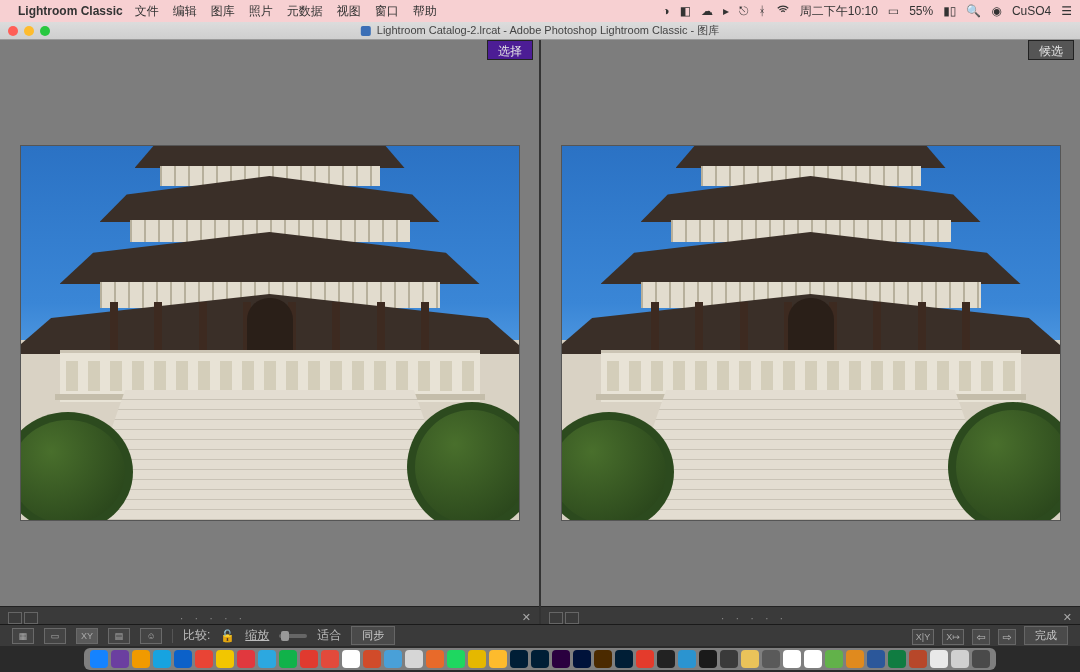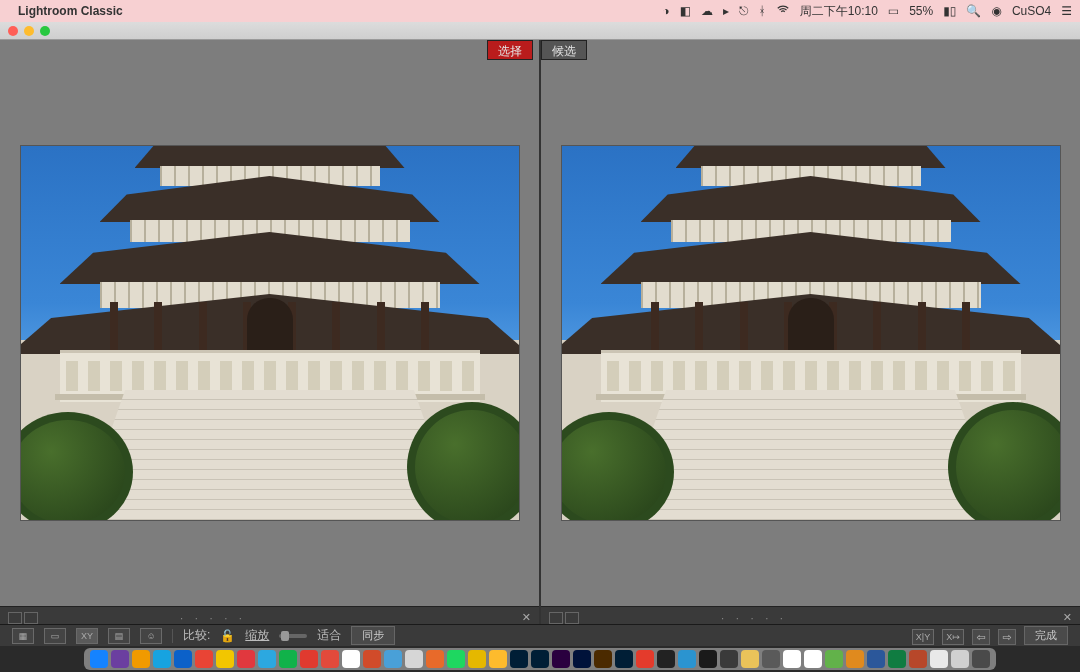--- a/index.html
+++ b/index.html
@@ -47,21 +47,21 @@
   background:#7d7d7d;
   display:flex; flex-direction:column;
   position:relative;
 }
 .panel + .panel { border-left:2px solid #333; }
 .panel-header {
   height:20px; display:flex; justify-content:flex-end;
   padding-right:6px;
 }
 .panel-header .tab {
-  background:#b91c1c; color:#e5e5e5;
+  background:#4c1d95; color:#e5e5e5;
   font-size:12px; padding:2px 10px;
   border:1px solid #222;
 }
 .panel-header.right .tab { background:#555; }
 .image-wrap {
   flex:1; display:flex; align-items:center; justify-content:center;
   padding:14px;
 }
 .photo {
   width: 498px; height: 374px;
@@ -166,20 +166,30 @@
 .dock .app{
   width:18px;height:18px;border-radius:4px;
 }
 </style>
 </head>
 <body>
 
 <div class="menubar">
   <span class="apple"></span>
   <span class="appname">Lightroom Classic</span>
+  <div class="menu-items">
+    <span>文件</span>
+    <span>编辑</span>
+    <span>图库</span>
+    <span>照片</span>
+    <span>元数据</span>
+    <span>视图</span>
+    <span>窗口</span>
+    <span>帮助</span>
+  </div>
   <div class="right">
     <span>◑</span>
     <span>◧</span>
     <span>☁</span>
     <span>▸</span>
     <span>⎋</span>
     <span>ᚼ</span>
     <span>
       <svg viewBox="0 0 24 24" width="14" height="14" fill="none" stroke="#333" stroke-width="2">
           <path d="M3 9c5-5 13-5 18 0M6 12c3.3-3.3 8.7-3.3 12 0M9 15c1.7-1.7 4.3-1.7 6 0M12 18h0"></path>
@@ -195,20 +205,24 @@
     <span>☰</span>
   </div>
 </div>
 
 <div class="titlebar">
   <div class="traffic">
     <span class="tl-close"></span>
     <span class="tl-min"></span>
     <span class="tl-max"></span>
   </div>
+  <div class="title">
+    <span class="fi"></span>
+    <span>Lightroom Catalog-2.lrcat - Adobe Photoshop Lightroom Classic - 图库</span>
+  </div>
 </div>
 
 <div class="main">
   <div class="panel">
     <div class="panel-header">
       <div class="tab">选择</div>
     </div>
     <div class="image-wrap">
       <div class="photo">
         <div class="roof r4"></div>
@@ -240,21 +254,21 @@
       <div class="flags">
           <span></span>
           <span></span>
         </div>
       <span class="dots">· · · · ·</span>
       <span class="x">✕</span>
     </div>
   </div>
 
   <div class="panel">
-    <div class="panel-header right" style="justify-content:flex-start;">
+    <div class="panel-header right" style="justify-content:flex-end;">
       <div class="tab">候选</div>
     </div>
     <div class="image-wrap">
       <div class="photo">
         <div class="roof r4"></div>
           <div class="tier t3"></div>
         <div class="roof r3"></div>
           <div class="tier t2"></div>
         <div class="roof r2"></div>
           <div class="tier t1"></div>

